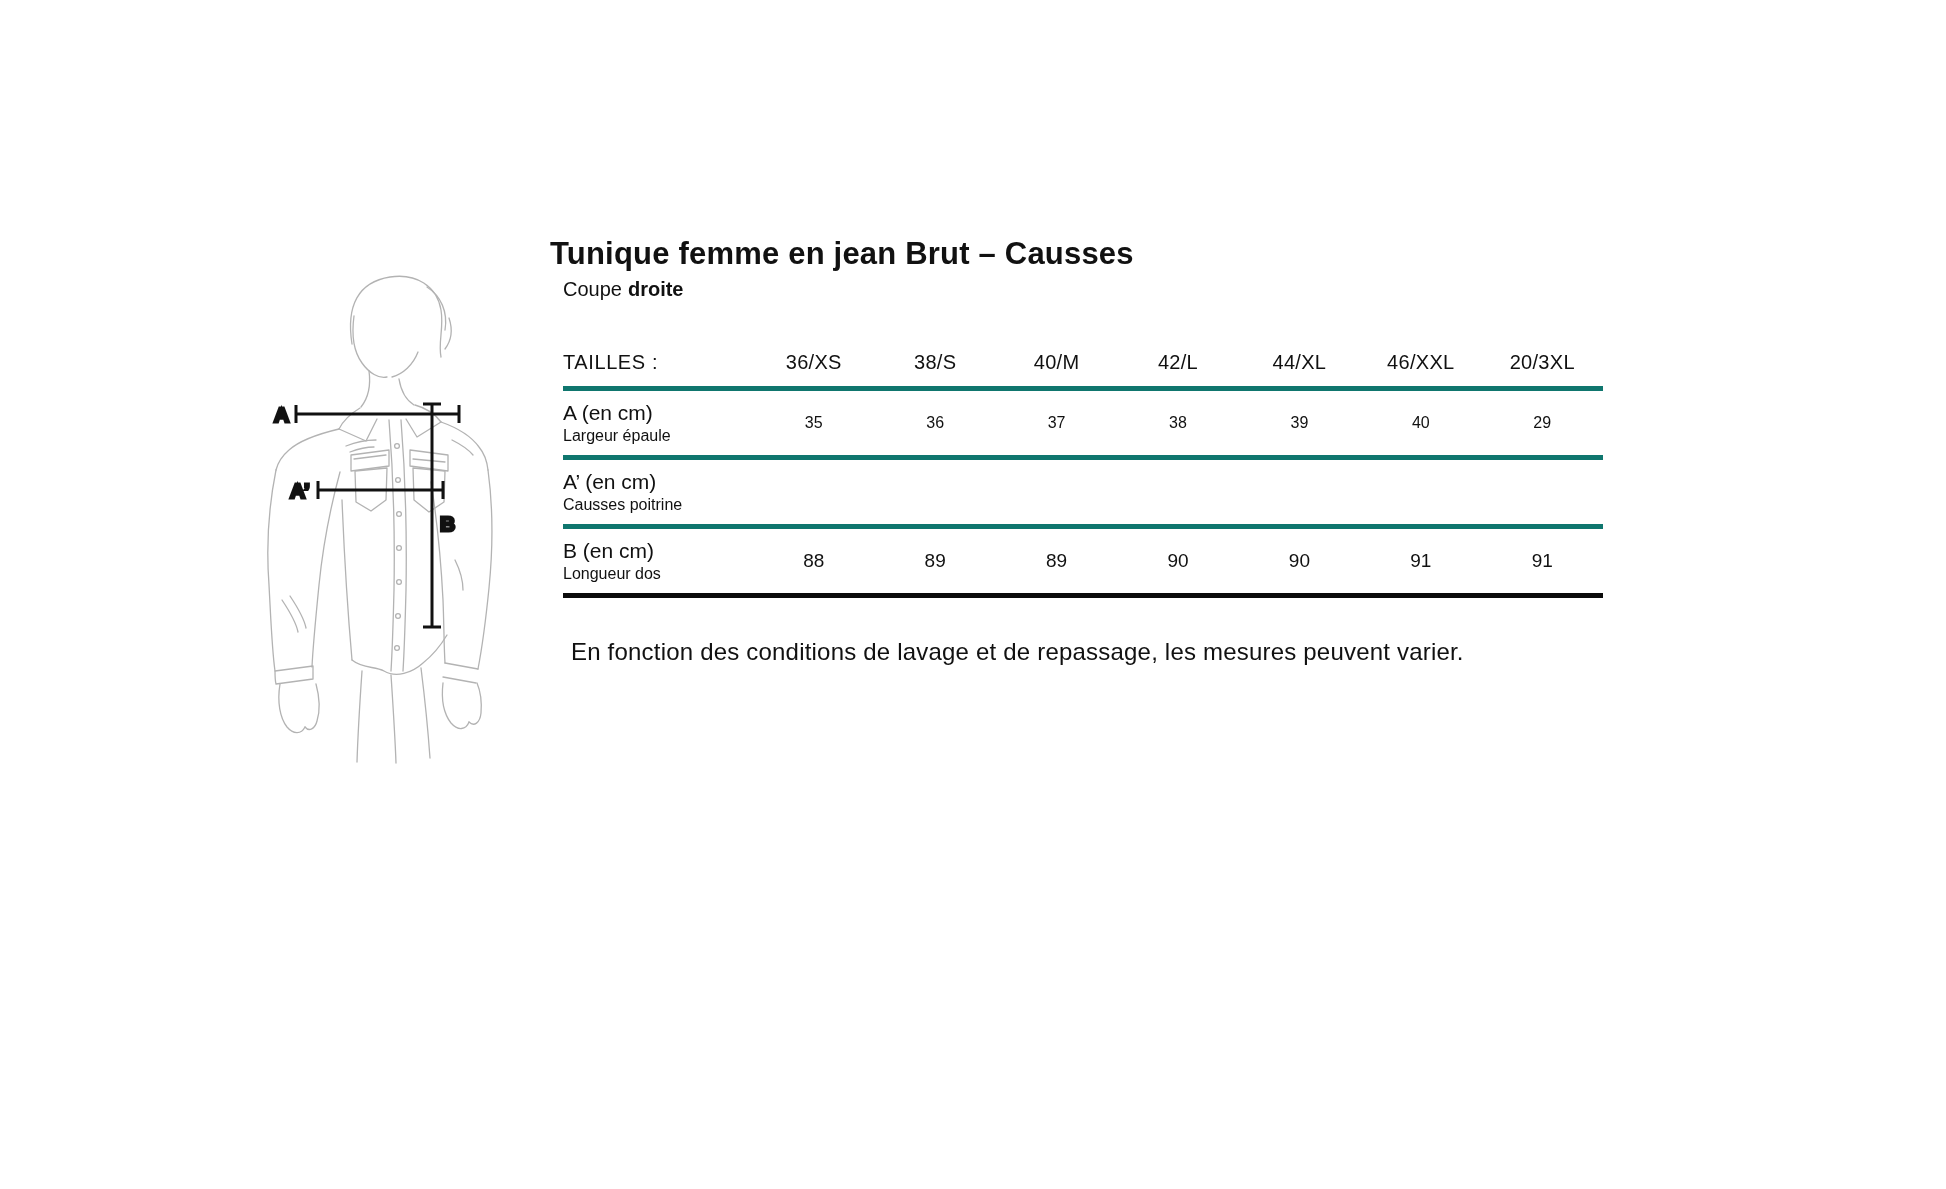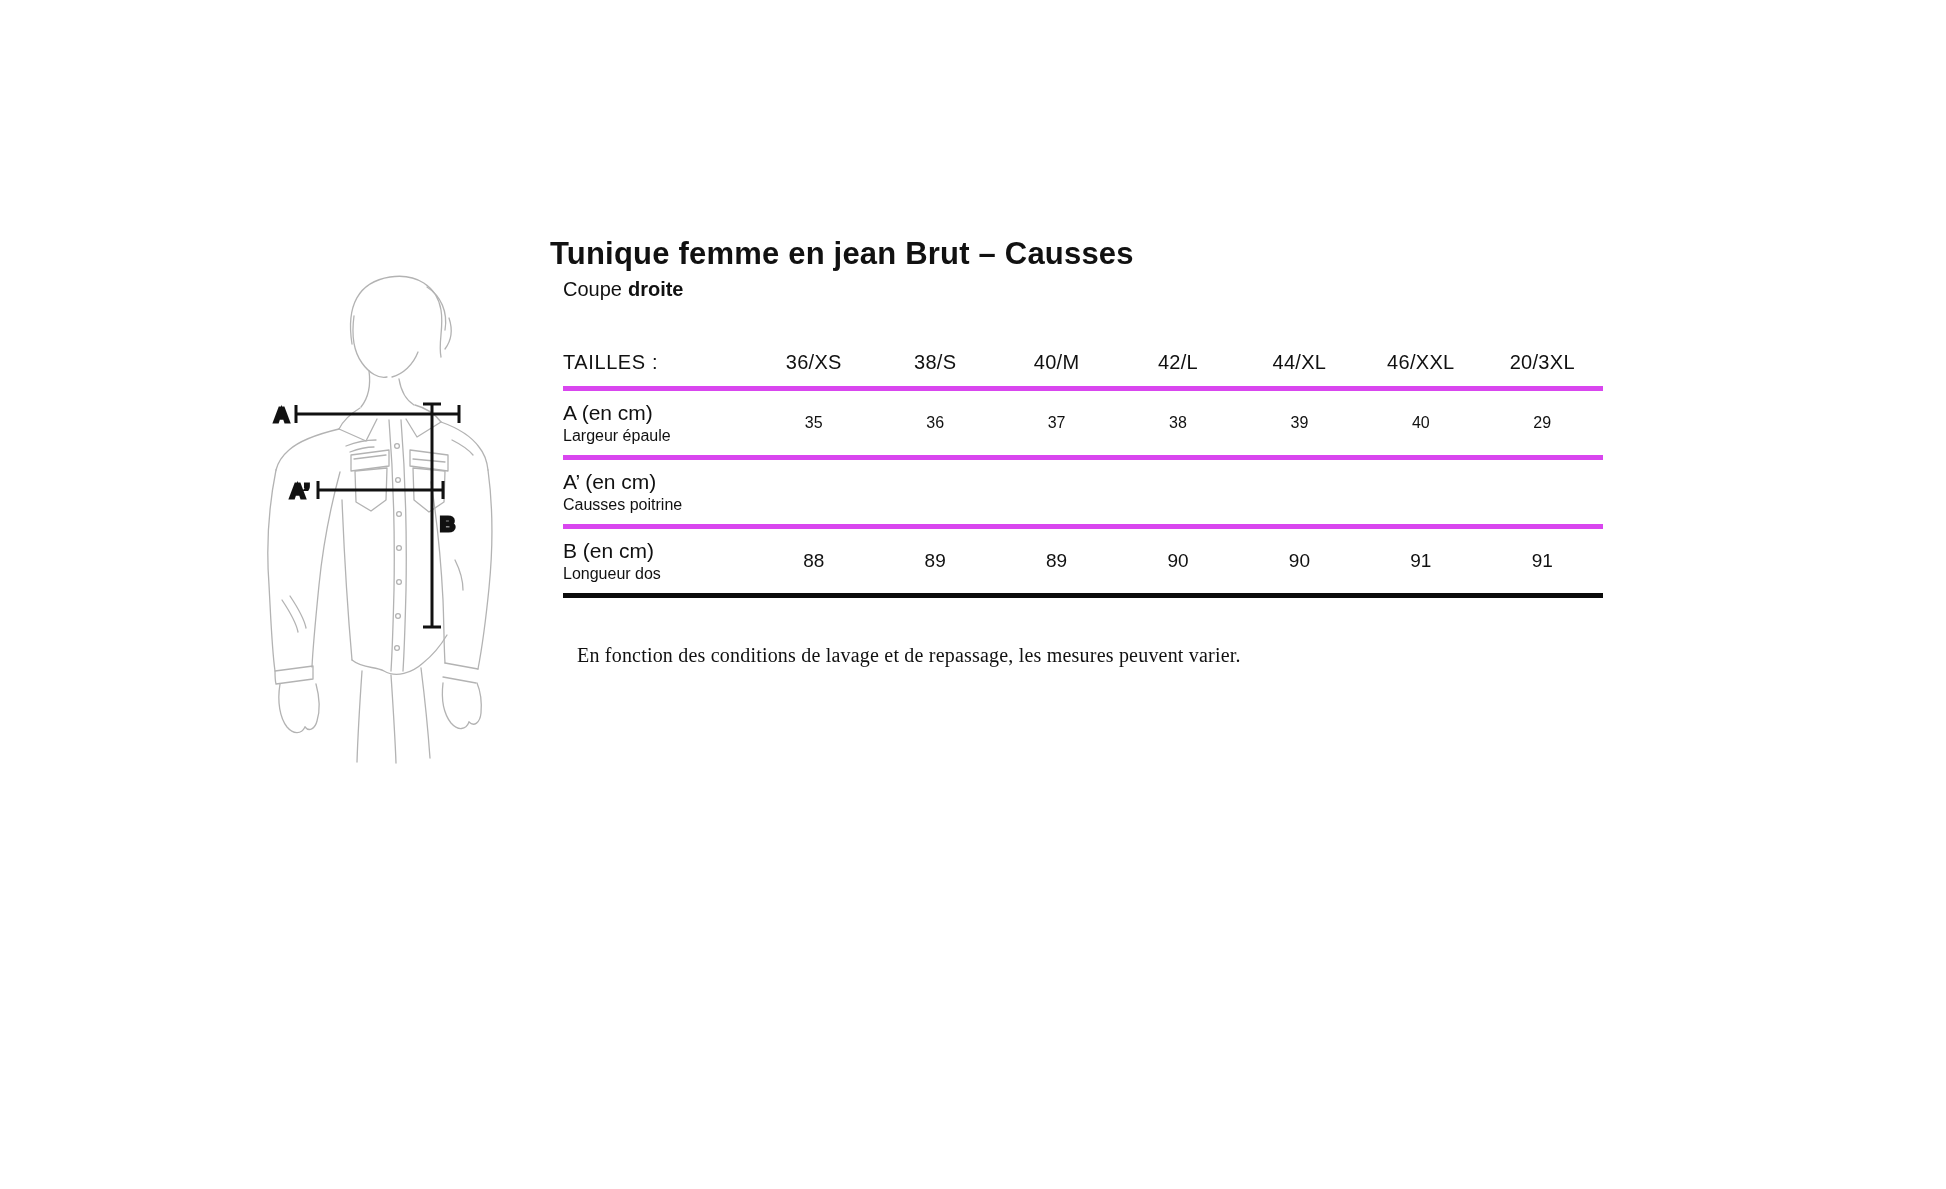--- a/index.html
+++ b/index.html
@@ -19,33 +19,33 @@
   .fit-line{
     position:absolute;left:563px;top:278px;
     font-size:20px;margin:0;font-weight:400;
   }
   .fit-line strong{margin-left:6px;font-weight:700;}
   .size-table{
     position:absolute;left:563px;top:338px;width:1040px;
     border-bottom:5px solid #0b0b0b;
   }
   .thead{display:flex;align-items:center;height:48px;}
-  .trow{display:flex;align-items:center;height:64px;border-top:5px solid #d946ef;}
+  .trow{display:flex;align-items:center;height:64px;border-top:5px solid #0f766e;}
   .label-cell{width:190px;flex:0 0 190px;}
   .thead .label-cell{font-size:20px;letter-spacing:.6px;}
   .cells{flex:1;display:flex;}
   .cell{flex:1;text-align:center;}
   .size-head{font-size:20px;letter-spacing:.3px;}
   .lab-main{font-size:21px;line-height:26px;}
   .lab-sub{font-size:16px;line-height:20px;}
   .val-sm{font-size:16px;}
   .val-lg{font-size:19px;}
   .note{
     position:absolute;left:563px;top:630px;
-    font-size:20px;margin:14px;letter-spacing:.2px;font-family:Liberation Serif, serif;
+    font-size:24px;margin:8px;letter-spacing:.2px;
   }
   .sketch{stroke:#b3b3b3;stroke-width:1.3;fill:none;stroke-linecap:round;stroke-linejoin:round;}
   .measure{stroke:#111111;stroke-width:3;fill:none;stroke-linecap:butt;}
   .measure-label{font-family:"Liberation Sans",sans-serif;font-size:21px;font-weight:700;fill:#111111;}
 </style>
 </head>
 <body>
 
 <div class="figure-wrap">
   <svg width="250" height="505" viewBox="255 270 250 505">

